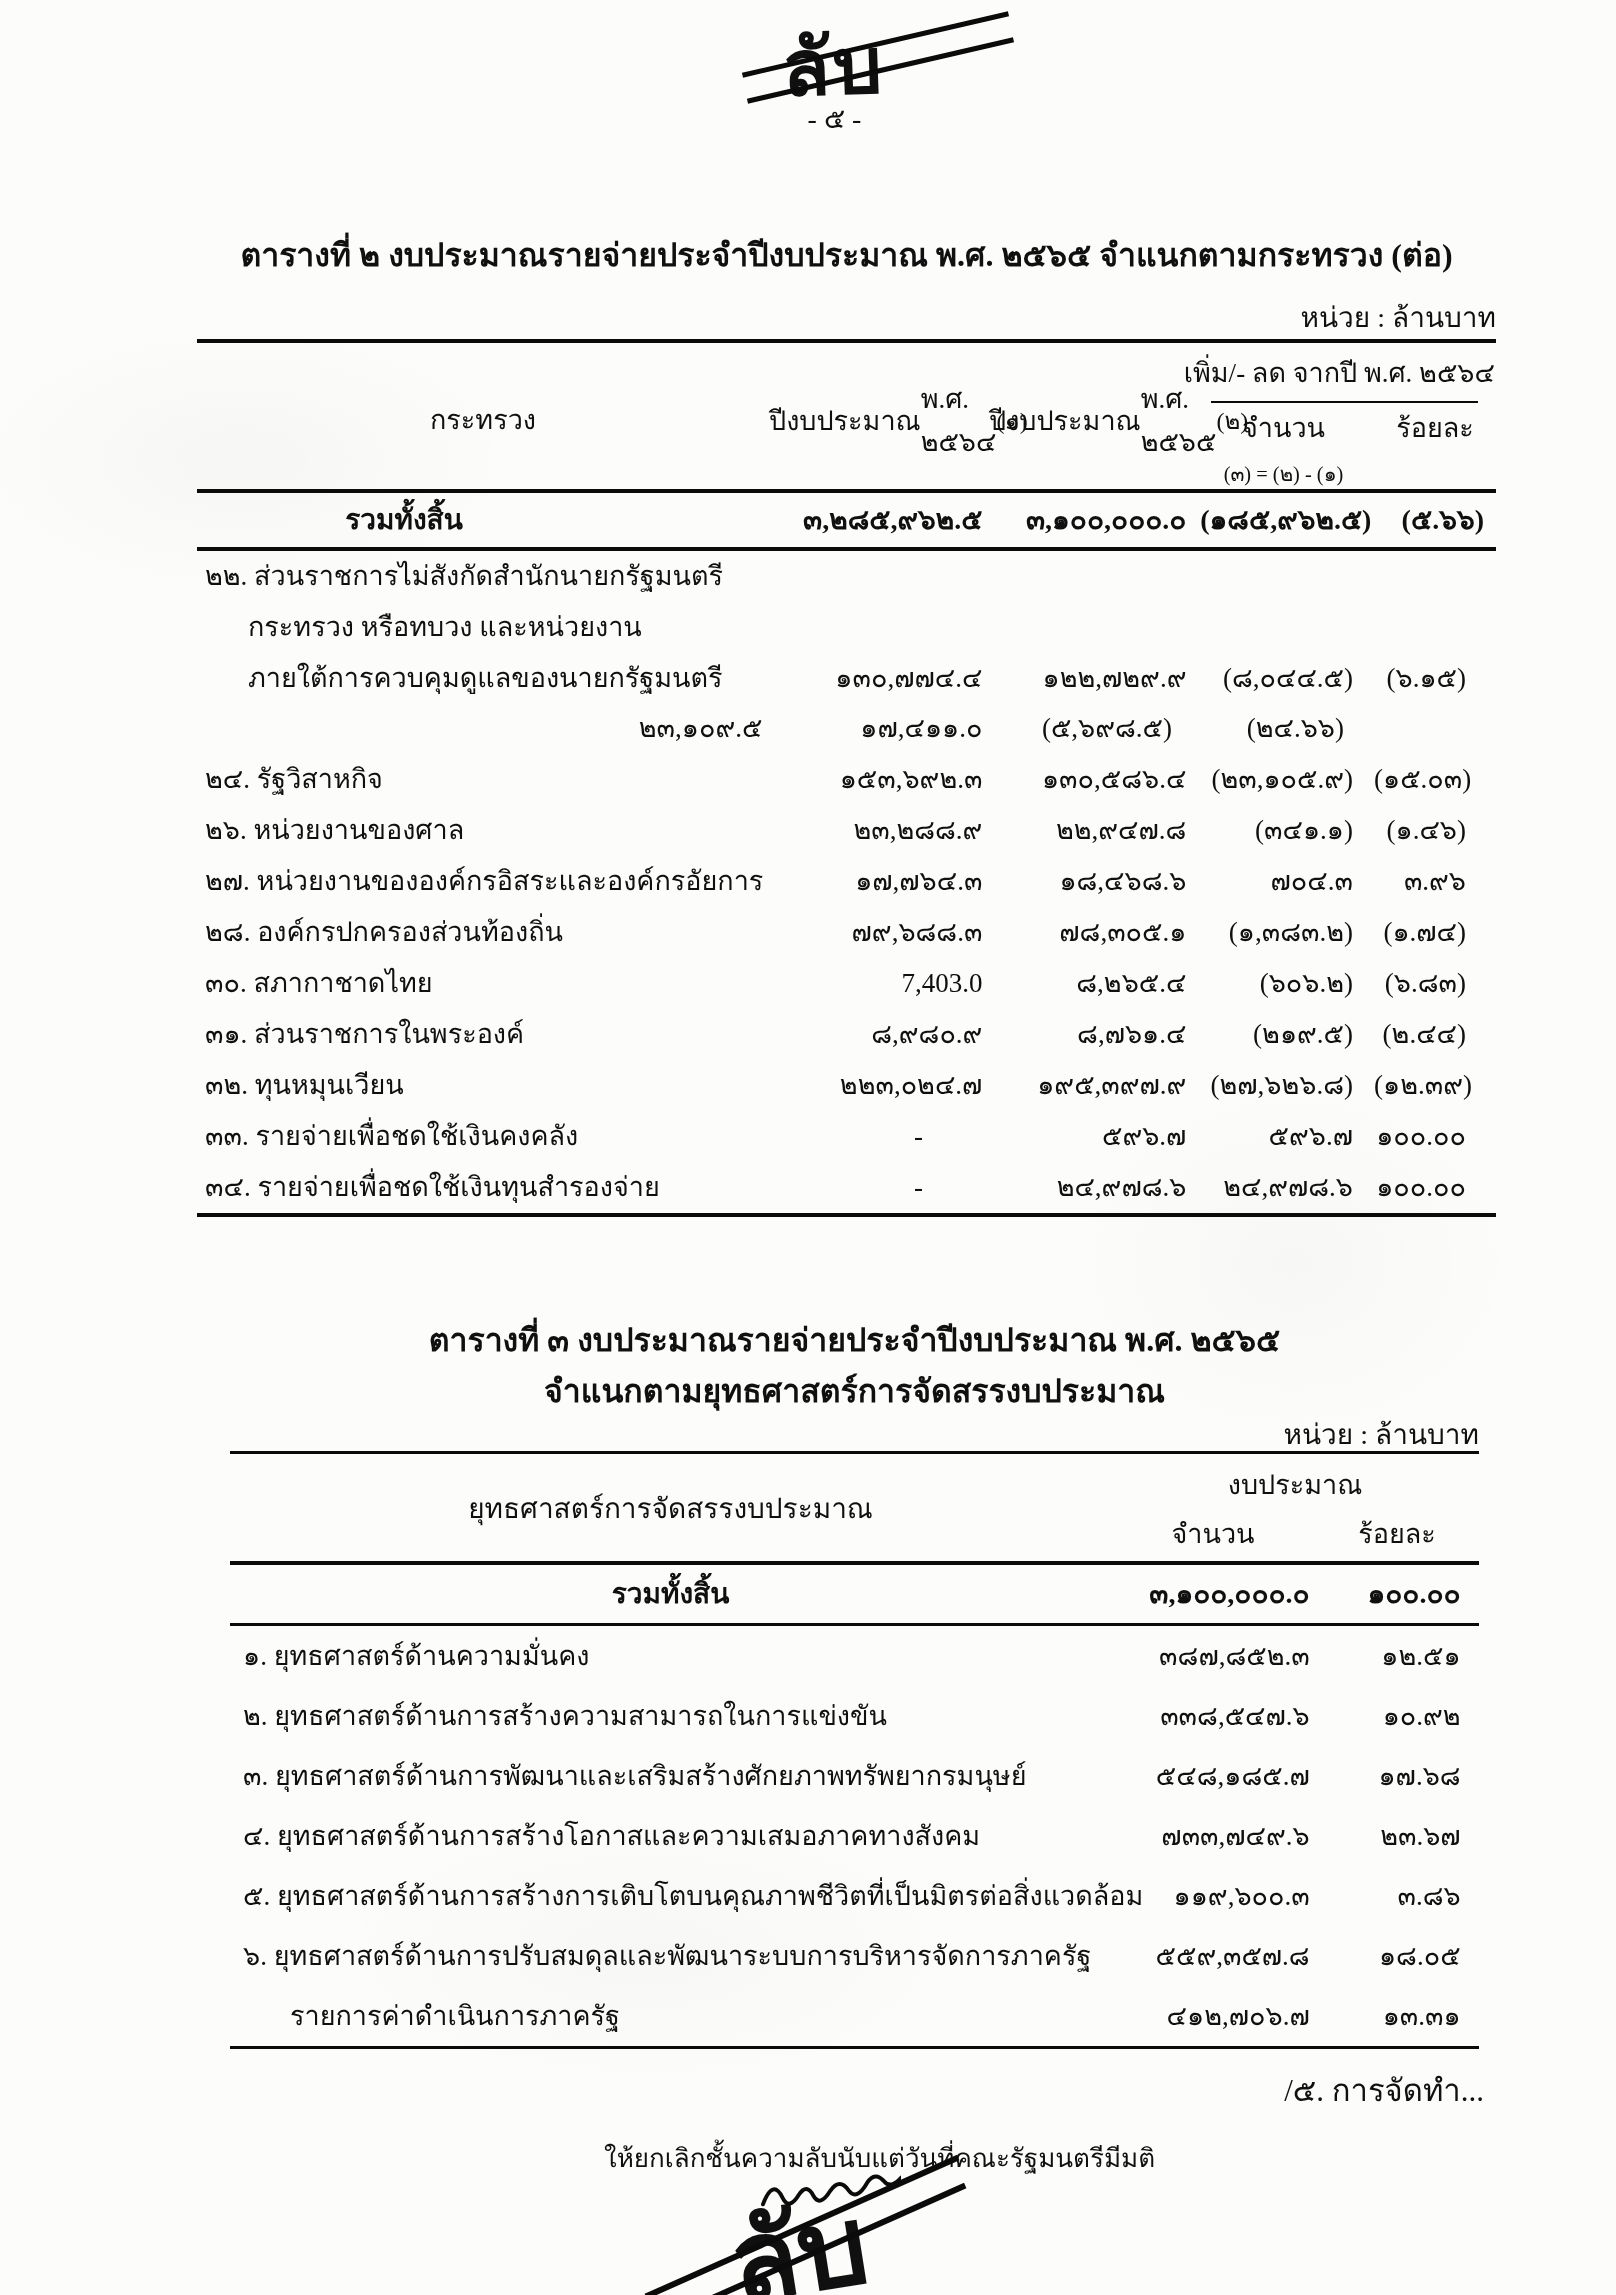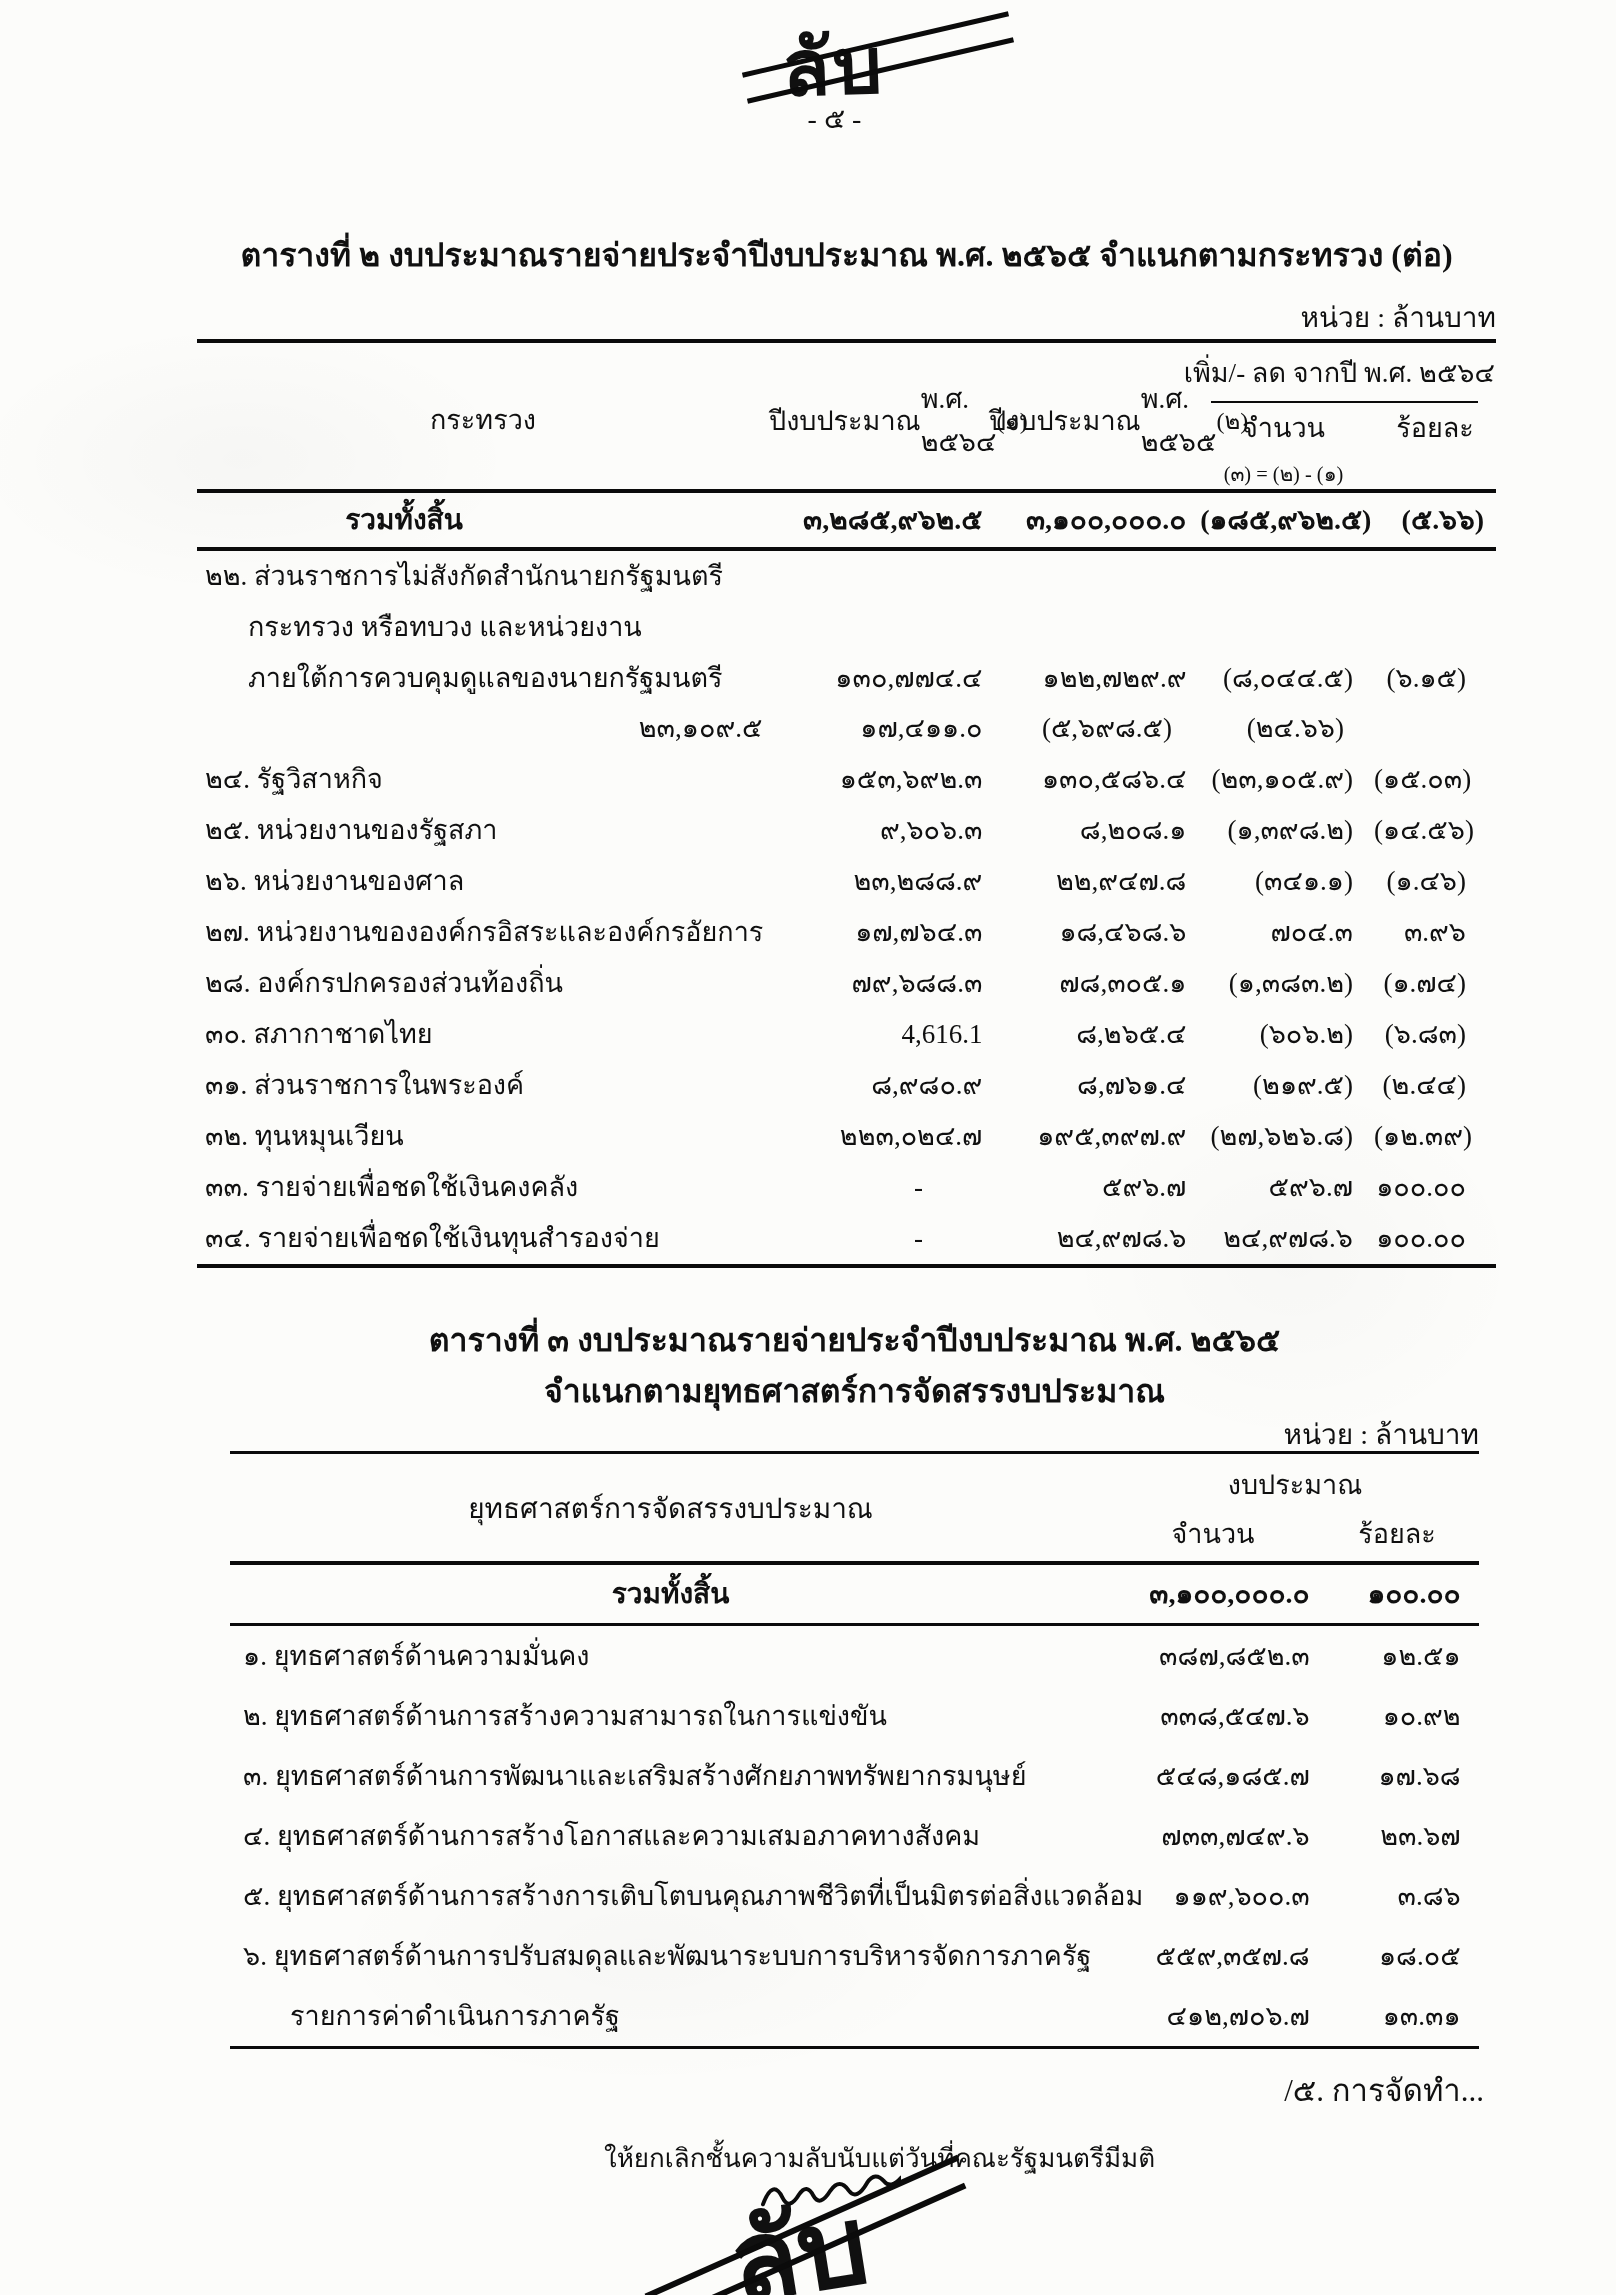--- a/index.html
+++ b/index.html
@@ -166,27 +166,20 @@
   </div>
 
   <div class="t2grid trow">
     <div class="lblcell">๒๔. รัฐวิสาหกิจ</div>
     <div class="num">๑๕๓,๖๙๒.๓</div>
     <div class="num">๑๓๐,๕๘๖.๔</div>
     <div class="amt">(๒๓,๑๐๕.๙)</div>
     <div class="pct">(๑๕.๐๓)</div>
   </div>
 
-  <div class="t2grid trow">
-    <div class="lblcell">๒๕. หน่วยงานของรัฐสภา</div>
-    <div class="num">๙,๖๐๖.๓</div>
-    <div class="num">๘,๒๐๘.๑</div>
-    <div class="amt">(๑,๓๙๘.๒)</div>
-    <div class="pct">(๑๔.๕๖)</div>
-  </div>
 
   <div class="t2grid trow">
     <div class="lblcell">๒๖. หน่วยงานของศาล</div>
     <div class="num">๒๓,๒๘๘.๙</div>
     <div class="num">๒๒,๙๔๗.๘</div>
     <div class="amt">(๓๔๑.๑)</div>
     <div class="pct">(๑.๔๖)</div>
   </div>
 
   <div class="t2grid trow">
@@ -201,21 +194,21 @@
     <div class="lblcell">๒๘. องค์กรปกครองส่วนท้องถิ่น</div>
     <div class="num">๗๙,๖๘๘.๓</div>
     <div class="num">๗๘,๓๐๕.๑</div>
     <div class="amt">(๑,๓๘๓.๒)</div>
     <div class="pct">(๑.๗๔)</div>
   </div>
 
 
   <div class="t2grid trow">
     <div class="lblcell">๓๐. สภากาชาดไทย</div>
-    <div class="num">4,616.1</div>
+    <div class="num">7,403.0</div>
     <div class="num">๘,๒๖๕.๔</div>
     <div class="amt">(๖๐๖.๒)</div>
     <div class="pct">(๖.๘๓)</div>
   </div>
 
   <div class="t2grid trow">
     <div class="lblcell">๓๑. ส่วนราชการในพระองค์</div>
     <div class="num">๘,๙๘๐.๙</div>
     <div class="num">๘,๗๖๑.๔</div>
     <div class="amt">(๒๑๙.๕)</div>

